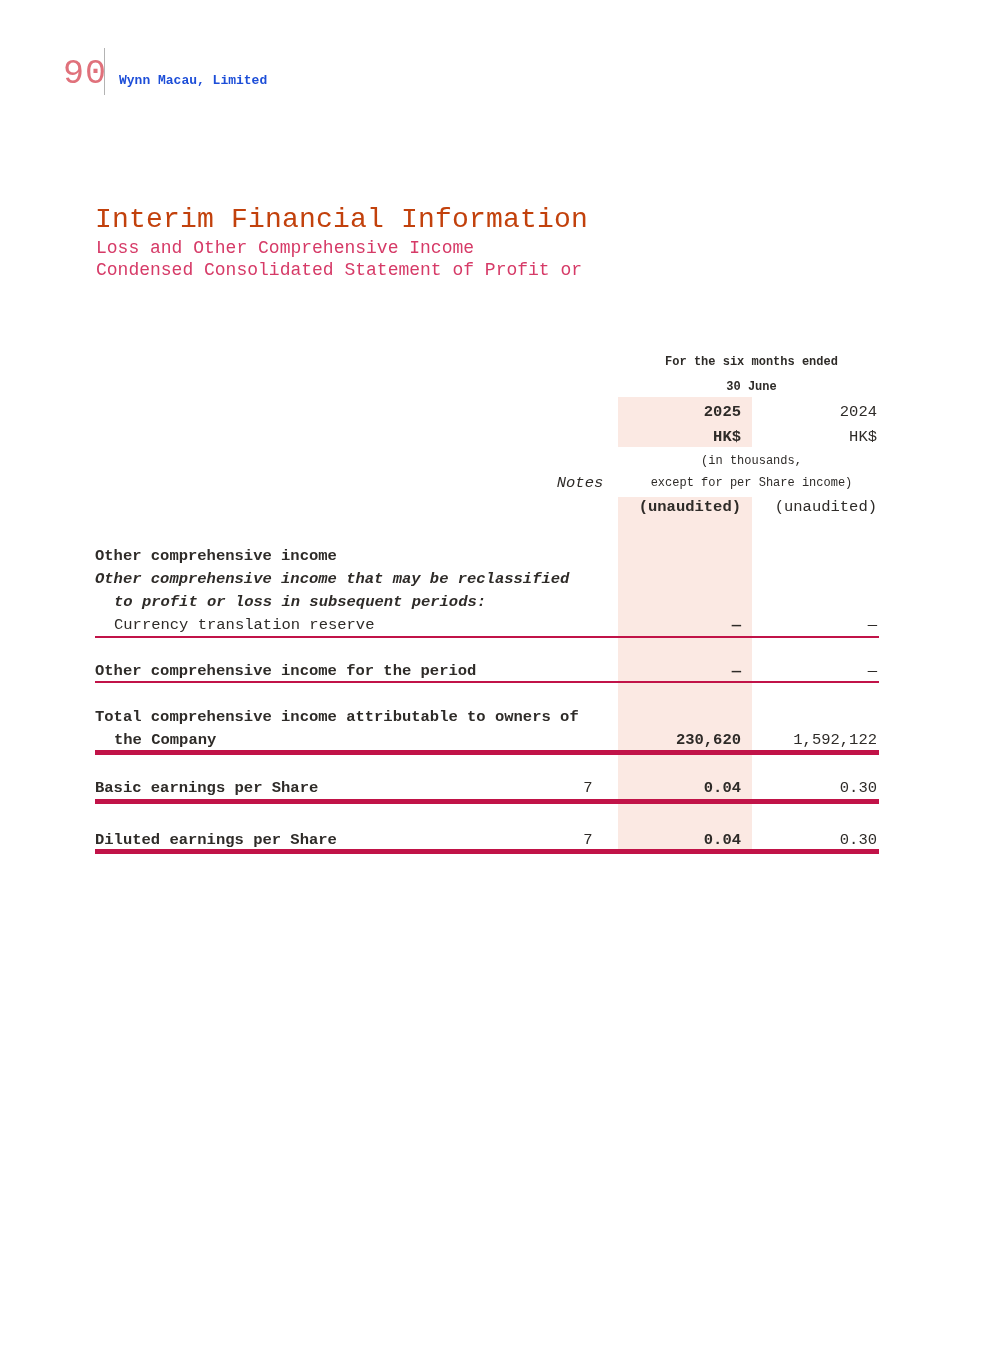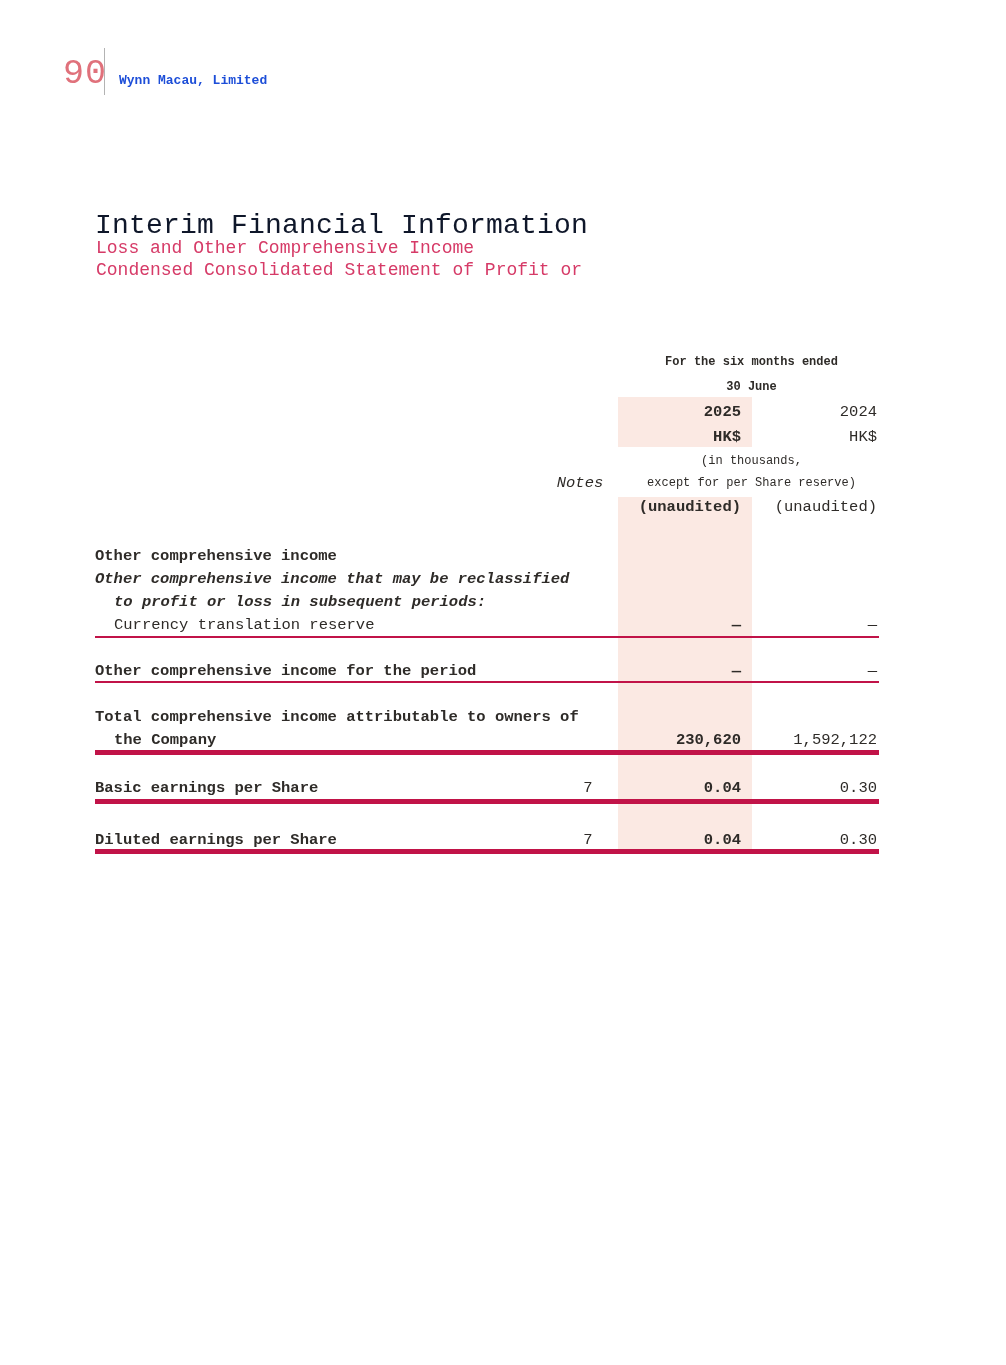--- a/index.html
+++ b/index.html
@@ -24,22 +24,22 @@
     position: absolute; left: 104px; top: 12px;
     width: 1px; height: 47px; background: #b3b3b3;
   }
   .company {
     position: absolute; left: 119px; top: 37px;
     font-size: 13px; font-weight: 700; color: #1d4ed8;
   }
 
   
   .title {
-    position: absolute; left: 95px; top: 174px;
-    font-size: 28px; font-weight: 400; color: #0f172a;
+    position: absolute; left: 95px; top: 168px;
+    font-size: 28px; font-weight: 400; color: #c2410c;
     letter-spacing: 0.2px;
     text-align: right;
   }
   .subtitle {
     position: absolute; left: 96px; top: 201px;
     font-size: 18px; line-height: 22px; font-weight: 400; color: #d63a67;
   }
 
   
   .trow {
@@ -113,21 +113,21 @@
 
   <div class="trow" style="top:393px;justify-content:flex-end;">
     <div class="c-label"></div>
     <div class="c-notes"></div>
     <div class="c-25">HK$</div>
     <div class="c-24">HK$</div>
   </div>
 
   <div class="hcenter" style="top:417px;">(in thousands,</div>
   <div class="hnotes" style="top:439px;">Notes</div>
-  <div class="hcenter" style="top:439px;">except for per Share reserve)</div>
+  <div class="hcenter" style="top:439px;">except for per Share income)</div>
 
   <div class="trow" style="top:463px;">
     <div class="c-label"></div>
     <div class="c-notes"></div>
     <div class="c-25">(unaudited)</div>
     <div class="c-24">(unaudited)</div>
   </div>
 
   <div class="trow" style="top:512px;">
     <div class="c-label bold">Other comprehensive income</div>

